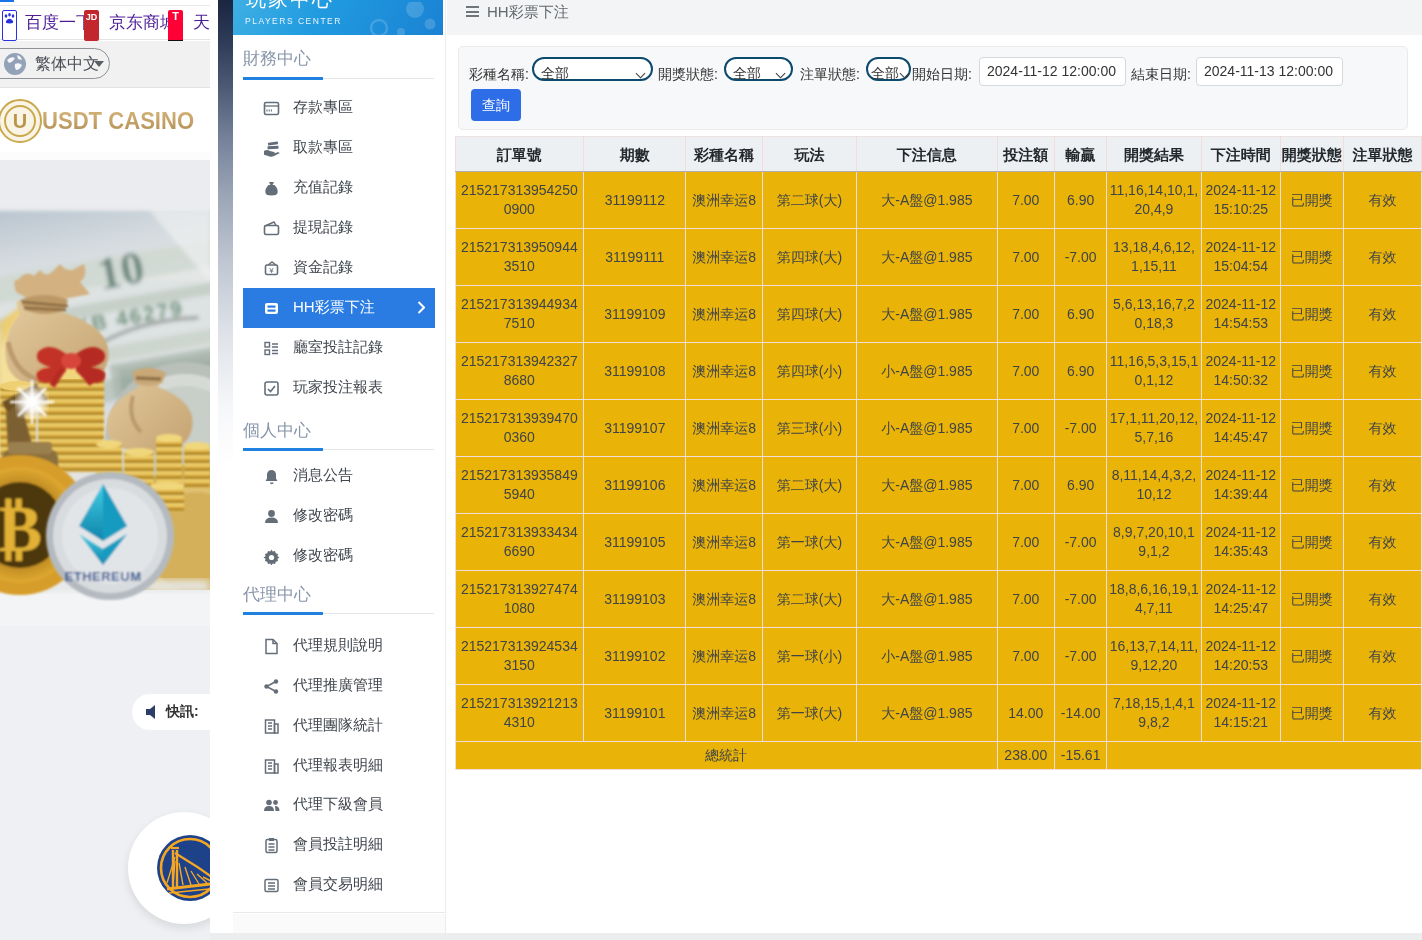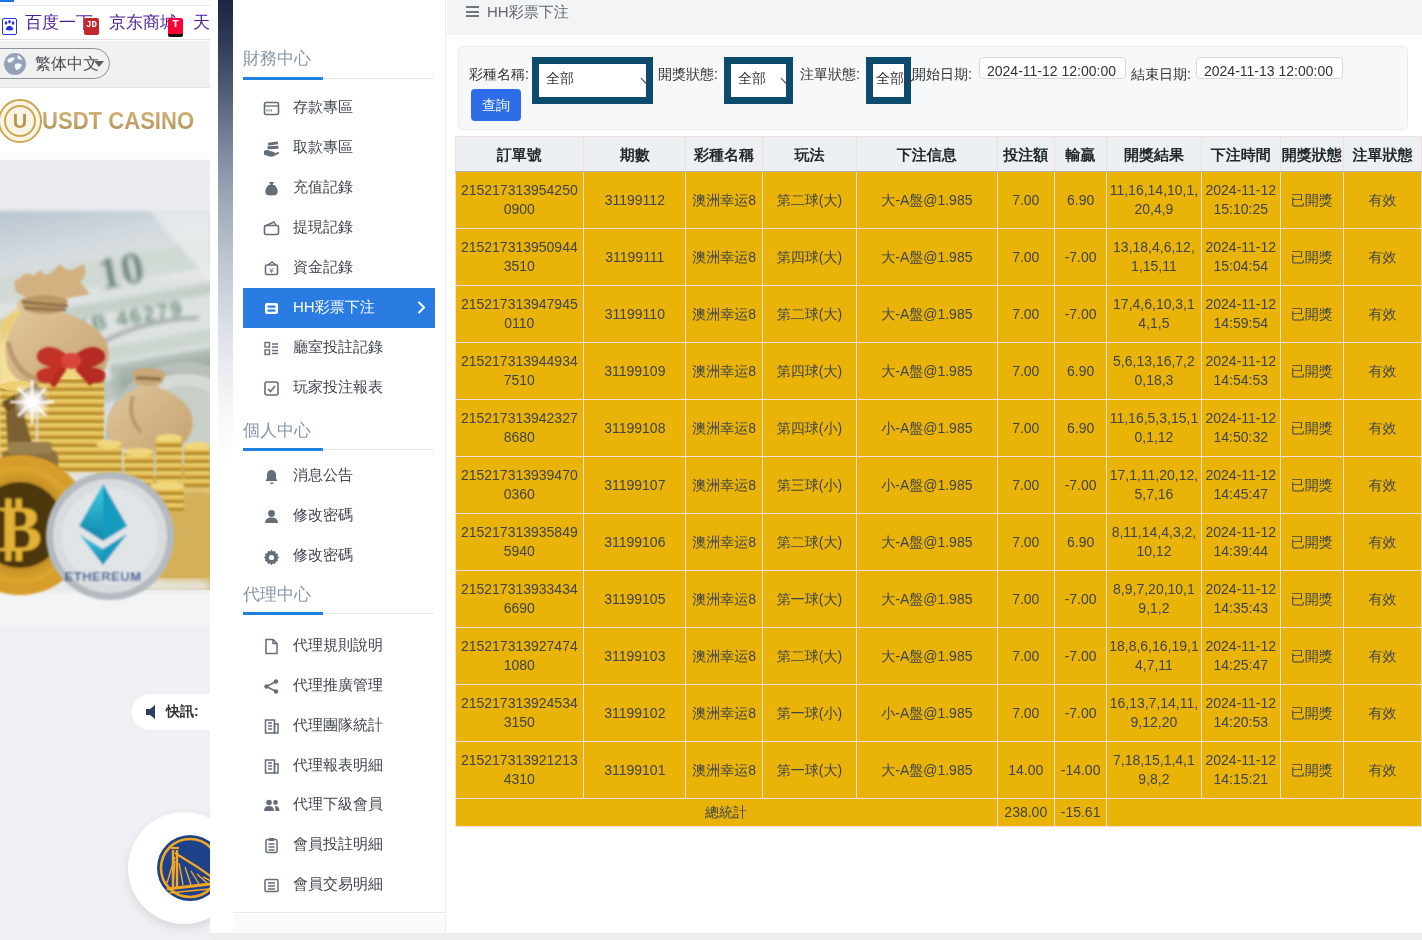--- a/index.html
+++ b/index.html
@@ -5,21 +5,21 @@
   * { margin:0; padding:0; box-sizing:border-box; }
   html,body { width:1422px; height:940px; overflow:hidden; font-family:"Liberation Sans",sans-serif; }
   body { position:relative; background:#fff; }
   .abs { position:absolute; }
 
   
   #bgpage { left:0; top:0; width:233px; height:940px; background:#fff; overflow:hidden; }
   .topline { left:0; top:5px; width:233px; height:1px; background:#e8e8e8; }
   .bluetab { left:0; top:0; width:14px; height:2px; background:#1a73e8; }
   .bookbar { left:0; top:6px; width:233px; height:34px; background:#fff; border-bottom:1px solid #e3e3e3; }
-  .bm-ico { position:absolute; top:12px; width:15px; height:17px; border-radius:2px;font-family:Liberation Mono, monospace; }
+  .bm-ico { position:absolute; top:4px; width:15px; height:31px; border-radius:2px; }
   .bm-txt { position:absolute; top:5px; font-size:17px; color:#4c1d95; }
   .langbar { left:0; top:41px; width:233px; height:47px; background:#f1f1f1; border-bottom:1px solid #e2e2e2; }
   .langbtn { position:absolute; left:-20px; top:7px; width:130px; height:31px; border:1px solid #8f9398; border-radius:17px; }
   .logobar { left:0; top:89px; width:233px; height:63px; background:#fff; }
 
   
   #hero { left:0; top:152px; width:210px; height:474px; background:linear-gradient(180deg,#eef1f4 0%,#e3e9ee 10%,#ccd4da 30%,#d8dde0 55%,#e9e6e2 75%,#f2f0ee 100%); overflow:hidden; }
 
   
   #whitecol { left:210px; top:0; width:23px; height:940px; background:#fff; }
@@ -40,23 +40,23 @@
   .mi .ic { position:absolute; left:20px; top:12px; width:17px; height:17px; fill:#646e79; stroke:#646e79; }
   .mi .tx { position:absolute; left:50px; top:10px; }
   .mi.active { background:#2a7ce2; color:#fff; }
   .mi.active .ic { fill:#fff; stroke:#fff; }
 
   
   #main { left:214px; top:0; width:975px; height:940px; background:#fff; }
   #topbar { left:0; top:0; width:975px; height:35px; background:#f2f4f6; }
   #filter { left:11px; top:46px; width:950px; height:84px; background:#f7f8f9; border:1px solid #e9eaec; border-radius:5px; }
   .flabel { position:absolute; top:66px; font-size:14px; color:#333; }
-  .fsel { position:absolute; top:57px; height:47px; background:#fff; border:7px solid #0c4a6e; border-radius:0; font-size:14px; color:#333; }
+  .fsel { position:absolute; top:57px; height:24px; background:#fff; border:2px solid #0c4a6e; border-radius:13px; font-size:14px; color:#333; }
   .car { position:absolute; top:11px; width:7px; height:7px; border-right:1.6px solid #3c4043; border-bottom:1.6px solid #3c4043; transform:rotate(45deg); }
-  .finp { position:absolute; top:57px; height:22px; background:#fff; border:1px solid #d6d9dc; border-radius:4px; font-size:14px; color:#333; line-height:27px; padding-left:7px; }
+  .finp { position:absolute; top:57px; height:29px; background:#fff; border:1px solid #d6d9dc; border-radius:4px; font-size:14px; color:#333; line-height:27px; padding-left:7px; }
   #qbtn { left:24px; top:89px; width:50px; height:32px; background:#2e6de8; border-radius:4px; color:#fff; font-size:14px; text-align:center; line-height:32px; }
 
   
   table { position:absolute; left:7.5px; top:136px; border-collapse:collapse; table-layout:fixed; font-size:14px; color:#3f4448; background:#eab308; }
   th,td { border:1px solid #f2dcdc; text-align:center; vertical-align:middle; padding:0 2px; line-height:19px; }
   thead th { background:#edf0f3; border-bottom:1px solid #b3abab; border-top:1px solid #efe2e2; font-size:15px; color:#23282d; height:35px; font-weight:bold; padding:0; white-space:nowrap; }
   tbody td { height:57px; }
   tr.sum td { height:37px; }
   tr.sum2 td { height:28px; }
   #botband { left:-237px; top:933px; width:1212px; height:7px; background:#ebedee; }
@@ -267,20 +267,30 @@
     <path d="M12 58 L62 53" stroke="#f5a623" stroke-width="1.6"></path>
   </svg>
 </div>
 
 <div class="abs" id="whitecol"></div>
 <div class="abs" id="darkband"></div>
 
 <div class="abs" id="panel">
   <div class="abs" id="sidebar"></div>
   <div class="abs" id="sidefoot"></div>
+  <div class="abs" id="sidehead">
+     <div class="abs" style="left:13px;top:-14px;font-size:20px;letter-spacing:2px;">玩家中心</div>
+     <div class="abs" style="left:12px;top:16px;font-size:8.5px;letter-spacing:1.5px;color:#eaf6ff;">PLAYERS CENTER</div>
+     <svg class="abs" style="right:6px;top:2px;opacity:0.16" width="80" height="33" viewBox="0 0 80 33">
+        <circle cx="58" cy="7" r="9" fill="#fff"></circle>
+        <circle cx="22" cy="26" r="8" fill="none" stroke="#fff" stroke-width="2.5"></circle>
+        <circle cx="73" cy="22" r="5.5" fill="#fff"></circle>
+        <circle cx="44" cy="30" r="4" fill="#fff"></circle>
+      </svg>
+  </div>
   <div id="menu" style="position: absolute; left: 0px; top: 0px;">
       <div class="sec-title" style="top:47px;">財務中心</div>
       <div class="sec-line" style="top:77.5px;">
         <i></i>
       </div>
       <div class="mi" style="top:88px;">
       <svg class="ic" viewBox="0 0 17 17" style="color:#646e79">
           <rect x="1.5" y="2.5" width="14" height="12" rx="1.5" fill="none" stroke-width="1.6"></rect>
           <path d="M1.5 6 h14" stroke-width="1.3"></path>
           <path d="M4 9.5 v2 M6.2 9.5 v2 M8.4 9.5 v2" stroke-width="1.1"></path>
@@ -509,33 +519,20 @@
             <td>第四球(大)</td>
             <td>大-A盤@1.985</td>
             <td>7.00</td>
             <td>-7.00</td>
             <td>13,18,4,6,12,<br>1,15,11</td>
             <td>2024-11-12<br>15:04:54</td>
             <td>已開獎</td>
             <td>有效</td>
           </tr>
           <tr>
-            <td>215217313947945<br>0110</td>
-            <td>31199110</td>
-            <td>澳洲幸运8</td>
-            <td>第二球(大)</td>
-            <td>大-A盤@1.985</td>
-            <td>7.00</td>
-            <td>-7.00</td>
-            <td>17,4,6,10,3,1<br>4,1,5</td>
-            <td>2024-11-12<br>14:59:54</td>
-            <td>已開獎</td>
-            <td>有效</td>
-          </tr>
-          <tr>
             <td>215217313944934<br>7510</td>
             <td>31199109</td>
             <td>澳洲幸运8</td>
             <td>第四球(大)</td>
             <td>大-A盤@1.985</td>
             <td>7.00</td>
             <td>6.90</td>
             <td>5,6,13,16,7,2<br>0,18,3</td>
             <td>2024-11-12<br>14:54:53</td>
             <td>已開獎</td>

